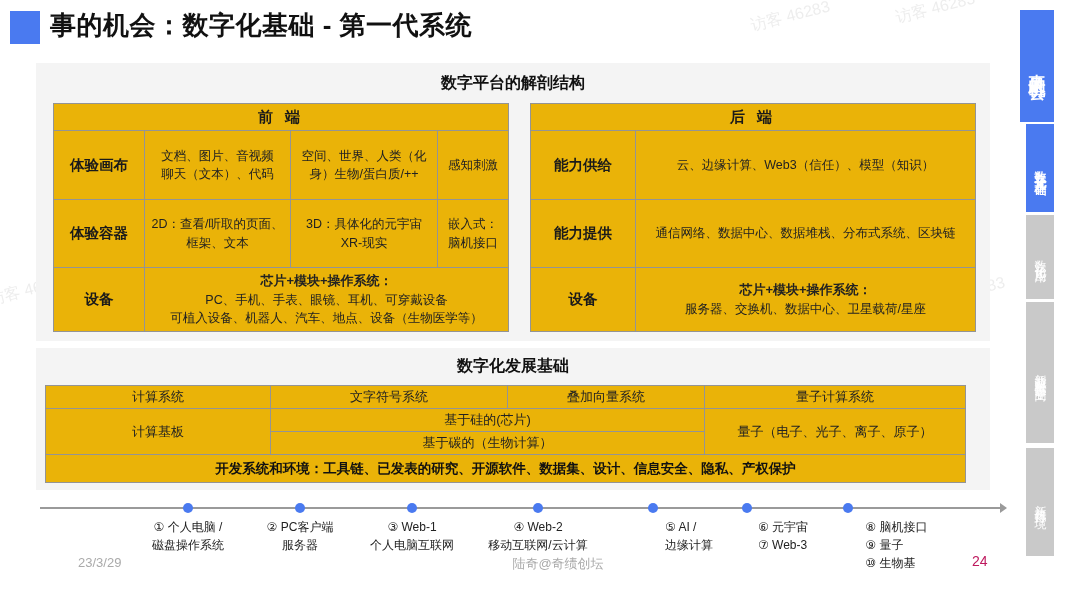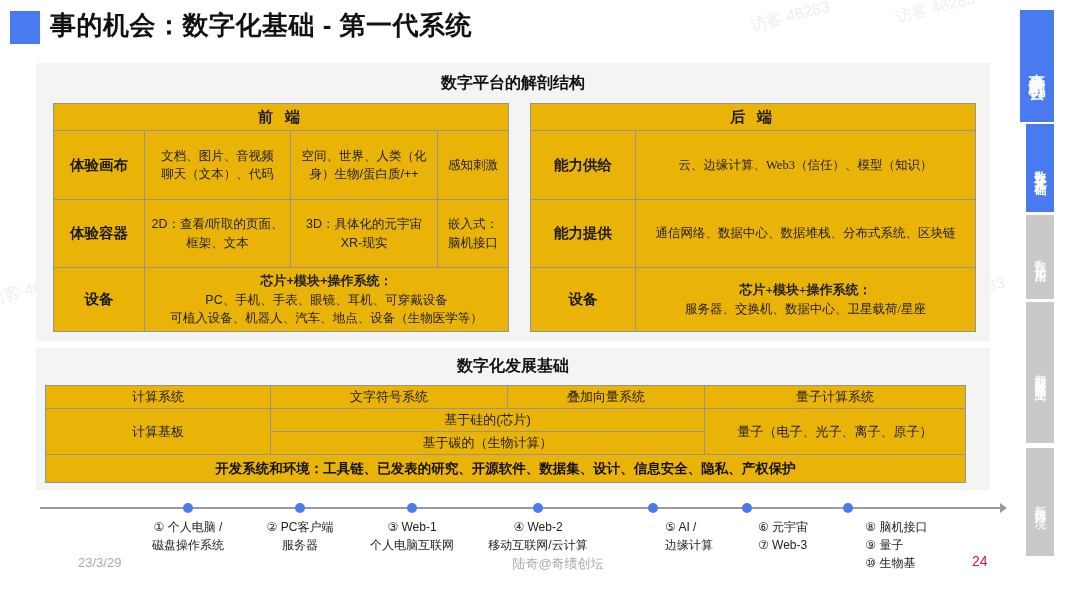--- a/index.html
+++ b/index.html
@@ -35,21 +35,21 @@
   .panel { position:absolute; background:#f4f4f4; }
   .panel1 { left:36px; top:63px;  width:954px; height:278px; }
   .panel2 { left:36px; top:348px; width:954px; height:142px; }
   .panel-title { position:absolute; left:0; width:100%; text-align:center; font-size:16px; font-weight:bold; color:#111; }
   .panel1 .panel-title { top:10px; }
   .panel2 .panel-title { top:8px; }
   
   table.tbl { border-collapse:collapse; table-layout:fixed; position:absolute; background:#eab308; }
   table.tbl td { border:1px solid #949494; text-align:center; vertical-align:middle; padding:2px 4px; }
   .front { left:17px;  top:40px; width:455px; }
-  .back  { left:494px; top:40px; width:445px;font-family:Liberation Serif, serif; }
+  .back  { left:494px; top:40px; width:445px; }
   .hdr td { font-size:15px; font-weight:bold; letter-spacing:4px; height:27px; }
   .rowlbl { font-size:14.5px; font-weight:bold; }
   .cell { font-size:12.5px; line-height:1.45; color:#222; }
   .pre { white-space:pre-line; }
   .r1 td { height:69px; } .r2 td { height:68px; } .r3 td { height:64px; }
   .boldline { font-weight:bold; font-size:13px; }
   
   .found { left:9px; top:37px; width:920px; }
   .found td { font-size:13px; color:#222; }
   .fhdr td { height:23px; }

